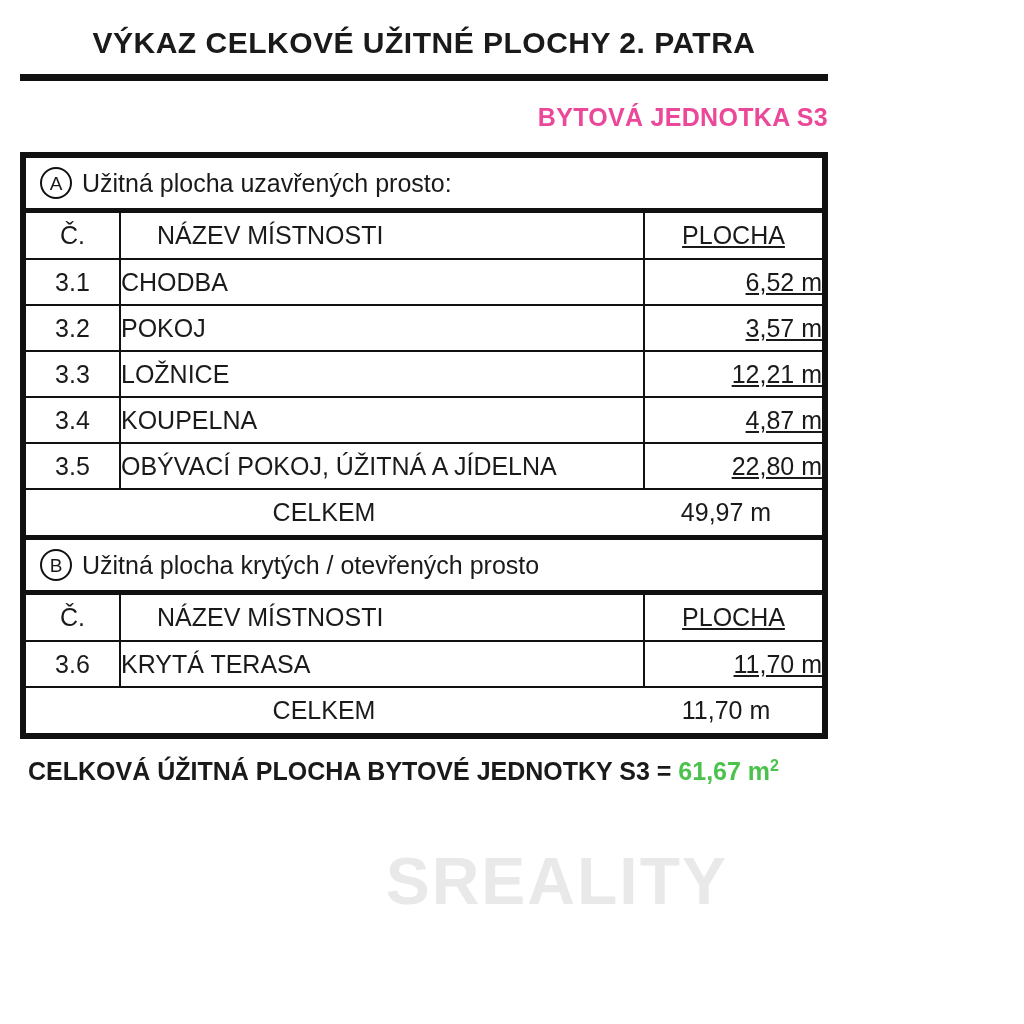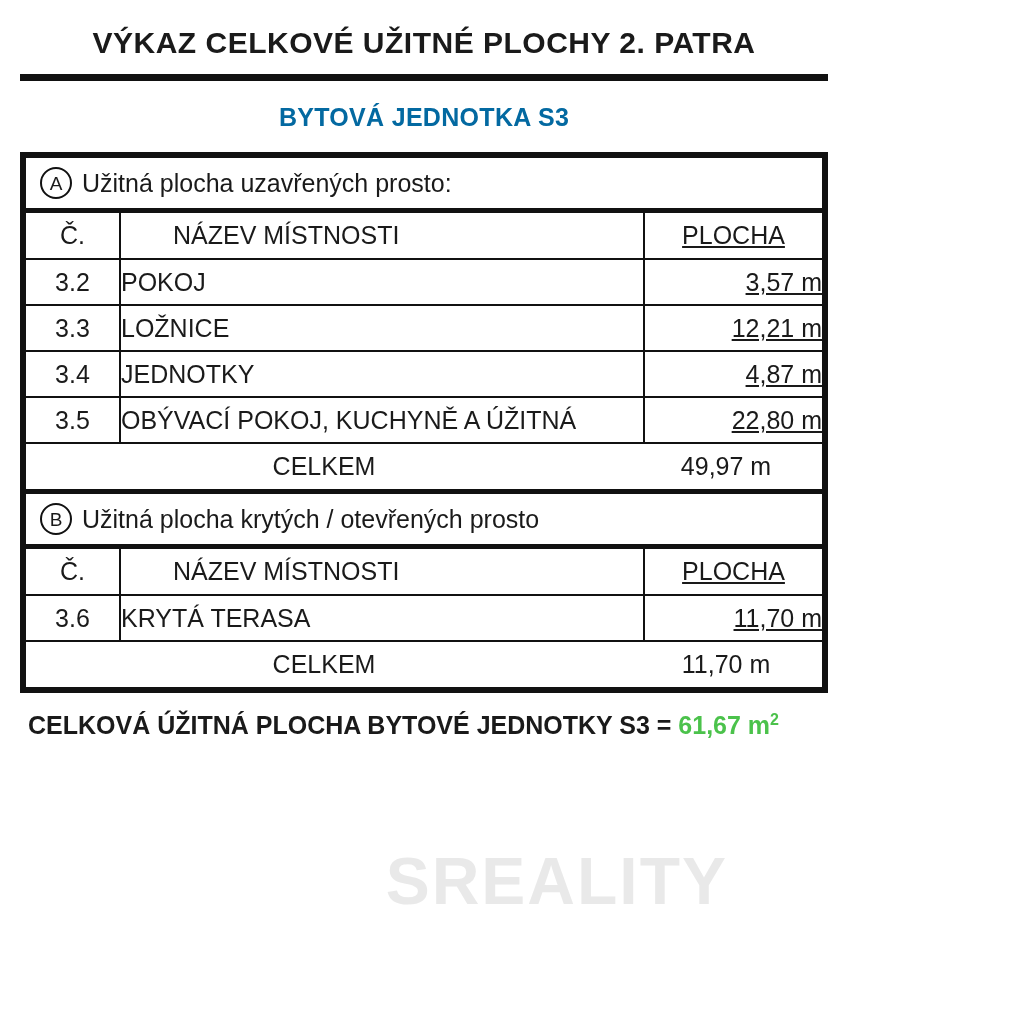--- a/index.html
+++ b/index.html
@@ -33,24 +33,24 @@
     color: #1a1a1a;
   }
   .title-rule {
     height: 7px;
     background: #111111;
     margin: 0 0 0 0;
   }
 
   
   .unit-heading {
-    text-align: center;
-    font-size: 25px;
-    font-weight: bold;
-    color: #0369a1;
+    text-align: right;
+    font-size: 25px;
+    font-weight: bold;
+    color: #ec4899;
     padding: 22px 0 20px 0;
     letter-spacing: 0.3px;
   }
 
   
   .frame {
     border: 6px solid #111111;
     box-sizing: border-box;
   }
   .section-header {
@@ -102,21 +102,21 @@
   td.c-area {
     width: 178px;
     text-align: right;
     padding-right: 14px;
     text-decoration: underline;
   }
   .hdr td.c-num, .hdr td.c-name, .hdr td.c-area {
     font-size: 25px;
   }
   .hdr td.c-name {
-    padding-left: 52px;
+    padding-left: 36px;
     margin-left: 25px;
   }
   .hdr td.c-area {
     text-align: center;
     padding-right: 0;
   }
   
   tr.total td {
     border-right: none;
     border-bottom: none;
@@ -181,37 +181,42 @@
     </div>
 
     <table class="rooms">
       <tbody>
         <tr class="hdr">
           <td class="c-num">Č.</td>
           <td class="c-name">NÁZEV MÍSTNOSTI</td>
           <td class="c-area">PLOCHA</td>
         </tr>
         <tr>
+          <td class="c-num">3.1</td>
+          <td class="c-name">CHODBA</td>
+          <td class="c-area">6,52 m</td>
+        </tr>
+        <tr>
           <td class="c-num">3.2</td>
           <td class="c-name">POKOJ</td>
           <td class="c-area">3,57 m</td>
         </tr>
         <tr>
           <td class="c-num">3.3</td>
           <td class="c-name">LOŽNICE</td>
           <td class="c-area">12,21 m</td>
         </tr>
         <tr>
           <td class="c-num">3.4</td>
-          <td class="c-name">JEDNOTKY</td>
+          <td class="c-name">KOUPELNA</td>
           <td class="c-area">4,87 m</td>
         </tr>
         <tr>
           <td class="c-num">3.5</td>
-          <td class="c-name">OBÝVACÍ POKOJ, KUCHYNĚ A ÚŽITNÁ</td>
+          <td class="c-name">OBÝVACÍ POKOJ, ÚŽITNÁ A JÍDELNA</td>
           <td class="c-area">22,80 m</td>
         </tr>
         <tr class="total">
           <td class="t-label" colspan="2">CELKEM</td>
           <td class="t-value">49,97 m</td>
         </tr>
       </tbody>
     </table>
 
     <div class="band"></div>

